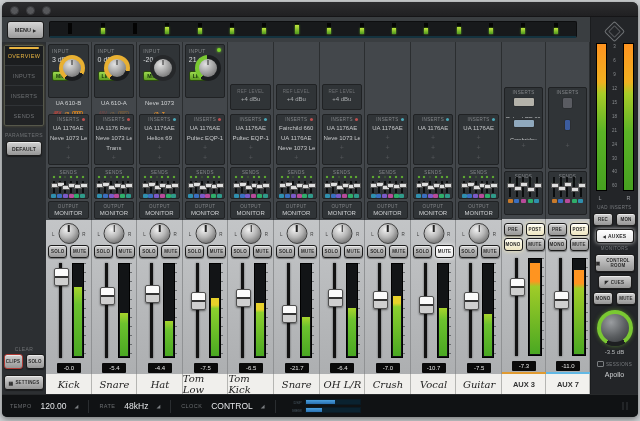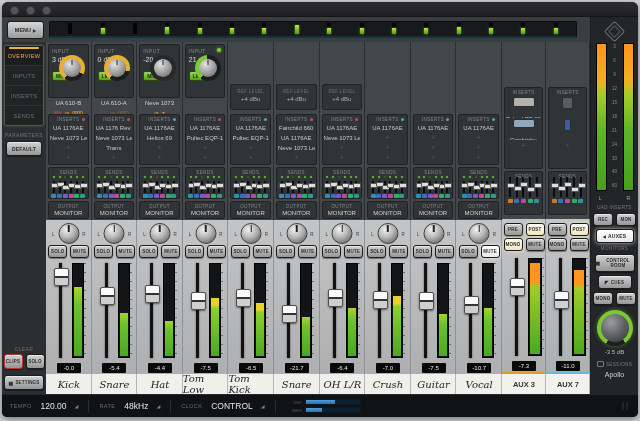--- a/index.html
+++ b/index.html
@@ -972,33 +972,33 @@
         <span class="o1">OUTPUT</span>
         <span class="o2">MONITOR</span>
       </div>
     </div>
     <div class="chan-fader">
       <span class="panL">L</span>
       <div class="pan"></div>
       <span class="panR">R</span>
       <div class="smrow">
         <div class="btn3d smbtn">SOLO</div>
-        <div class="btn3d smbtn">MUTE</div>
+        <div class="btn3d smbtn lit-w">MUTE</div>
       </div>
       <div class="fzone">
         <div class="ftrack"></div>
-        <div class="fcap" style="top:32px"></div>
+        <div class="fcap" style="top:36px"></div>
         <div class="vmeter">
-          <div class="vfill" style="height:45%"></div>
+          <div class="vfill" style="height:52%"></div>
         </div>
         <div class="ticks"></div>
       </div>
-      <div class="readout">-7.5</div>
-    </div>
-    <div class="chan-name">Guitar</div>
+      <div class="readout">-10.7</div>
+    </div>
+    <div class="chan-name">Vocal</div>
   </div>
       <div class="chan">
     <div class="chan-top">
       <div class="pre-area"></div>
       <div class="box inserts">
         <span class="hdot" style="background:#4aa8b8"></span>
         <div class="ins-h">INSERTS</div>
             <div class="ins-item">UA 1176AE</div>
             <div class="ins-item empty">+</div>
             <div class="ins-item empty">+</div>
@@ -1047,33 +1047,33 @@
         <span class="o1">OUTPUT</span>
         <span class="o2">MONITOR</span>
       </div>
     </div>
     <div class="chan-fader">
       <span class="panL">L</span>
       <div class="pan"></div>
       <span class="panR">R</span>
       <div class="smrow">
         <div class="btn3d smbtn">SOLO</div>
-        <div class="btn3d smbtn lit-w">MUTE</div>
+        <div class="btn3d smbtn">MUTE</div>
       </div>
       <div class="fzone">
         <div class="ftrack"></div>
-        <div class="fcap" style="top:36px"></div>
+        <div class="fcap" style="top:32px"></div>
         <div class="vmeter">
-          <div class="vfill" style="height:52%"></div>
+          <div class="vfill" style="height:45%"></div>
         </div>
         <div class="ticks"></div>
       </div>
-      <div class="readout">-10.7</div>
-    </div>
-    <div class="chan-name">Vocal</div>
+      <div class="readout">-7.5</div>
+    </div>
+    <div class="chan-name">Guitar</div>
   </div>
     </div>
   <div id="auxArea">
       <div class="aux">
     <div class="chan-top" style="border-right:1px solid #2b2e30">
       <div class="aux-spacer"></div>
       <div class="box aux-inserts">
         <div class="ins-h">INSERTS</div>
             <div class="aux-ins-item">
        <span class="plug-icon" style="width:20px;height:8px;background:#b4b2aa"></span>

